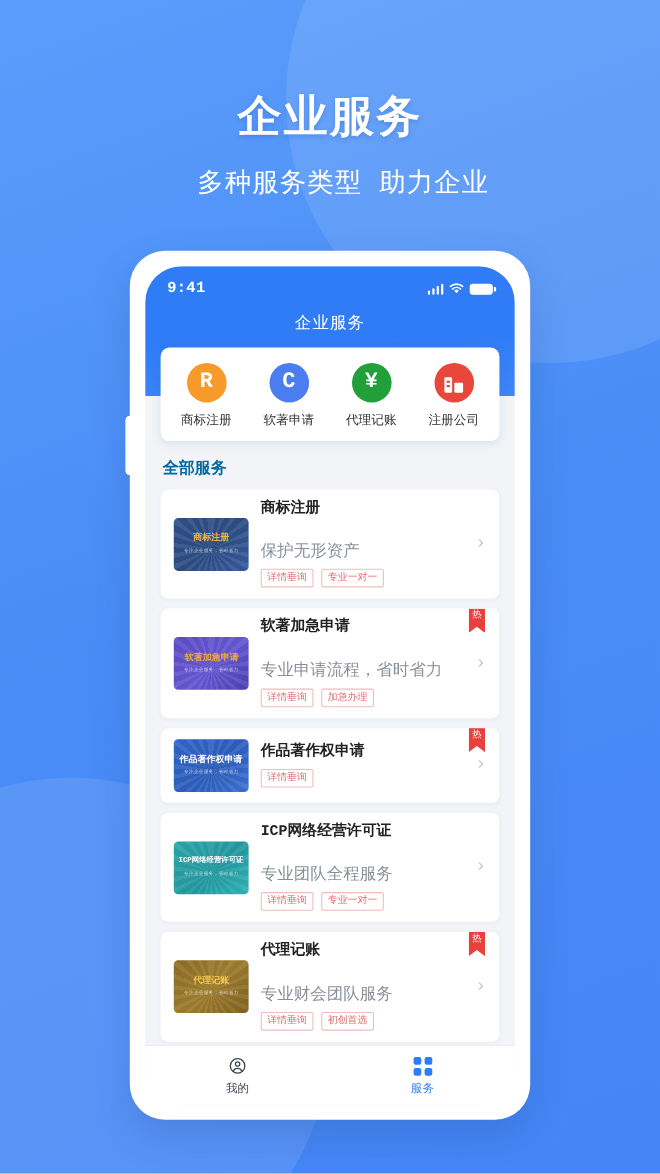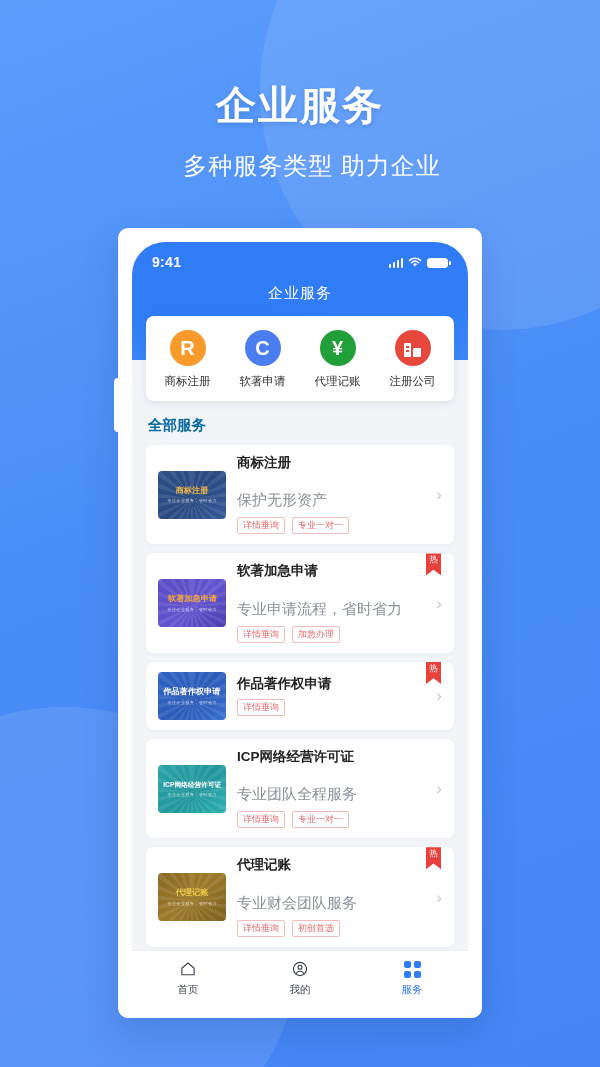--- a/index.html
+++ b/index.html
@@ -11,20 +11,21 @@
     font-family: "Liberation Sans", "DejaVu Sans", sans-serif;
   }
 
   
   .promo {
     position: relative;
     width: 600px;
     height: 1067px;
     background: linear-gradient(160deg, #5b9dfb 0%, #4a8df7 45%, #4585f5 100%);
     overflow: hidden;
+    font-family: Liberation Mono, monospace;
   }
   .blob-tr {
     position: absolute;
     top: -150px;
     right: -140px;
     width: 480px;
     height: 480px;
     border-radius: 50%;
     background: rgba(255, 255, 255, 0.10);
   }
@@ -62,21 +63,21 @@
   }
 
   
   .phone {
     position: absolute;
     left: 118px;
     top: 228px;
     width: 364px;
     height: 790px;
     background: #ffffff;
-    border-radius: 10px;
+    border-radius: 32px;
     box-shadow: 0 14px 34px rgba(28, 70, 140, 0.22);
     padding: 14px 14px 12px 14px;
   }
   .vol-btn {
     position: absolute;
     left: -4px;
     top: 150px;
     width: 6px;
     height: 54px;
     background: #ffffff;
@@ -475,28 +476,20 @@
             </div>
           </div>
           <div class="chev">›</div>
         </div>
       </div>
 
       <div class="tabbar">
         <div class="tab">
           <span class="tab-icon">
             <svg width="18" height="18" viewBox="0 0 20 20">
-              <path d="M3.2 9.2 L10 3.4 L16.8 9.2 L16.8 16.4 L3.2 16.4 Z" fill="none" stroke="#3d4350" stroke-width="1.3" stroke-linejoin="round"></path>
-            </svg>
-          </span>
-          <span class="tab-label">首页</span>
-        </div>
-        <div class="tab">
-          <span class="tab-icon">
-            <svg width="18" height="18" viewBox="0 0 20 20">
               <circle cx="10" cy="10" r="7.3" fill="none" stroke="#3d4350" stroke-width="1.3"></circle>
               <circle cx="10" cy="8.1" r="2.2" fill="none" stroke="#3d4350" stroke-width="1.3"></circle>
               <path d="M5.6 15.4 A4.8 4.8 0 0 1 14.4 15.4" fill="none" stroke="#3d4350" stroke-width="1.3" stroke-linecap="round"></path>
             </svg>
           </span>
           <span class="tab-label">我的</span>
         </div>
         <div class="tab active">
           <span class="tab-icon">
             <span class="grid-icon">

